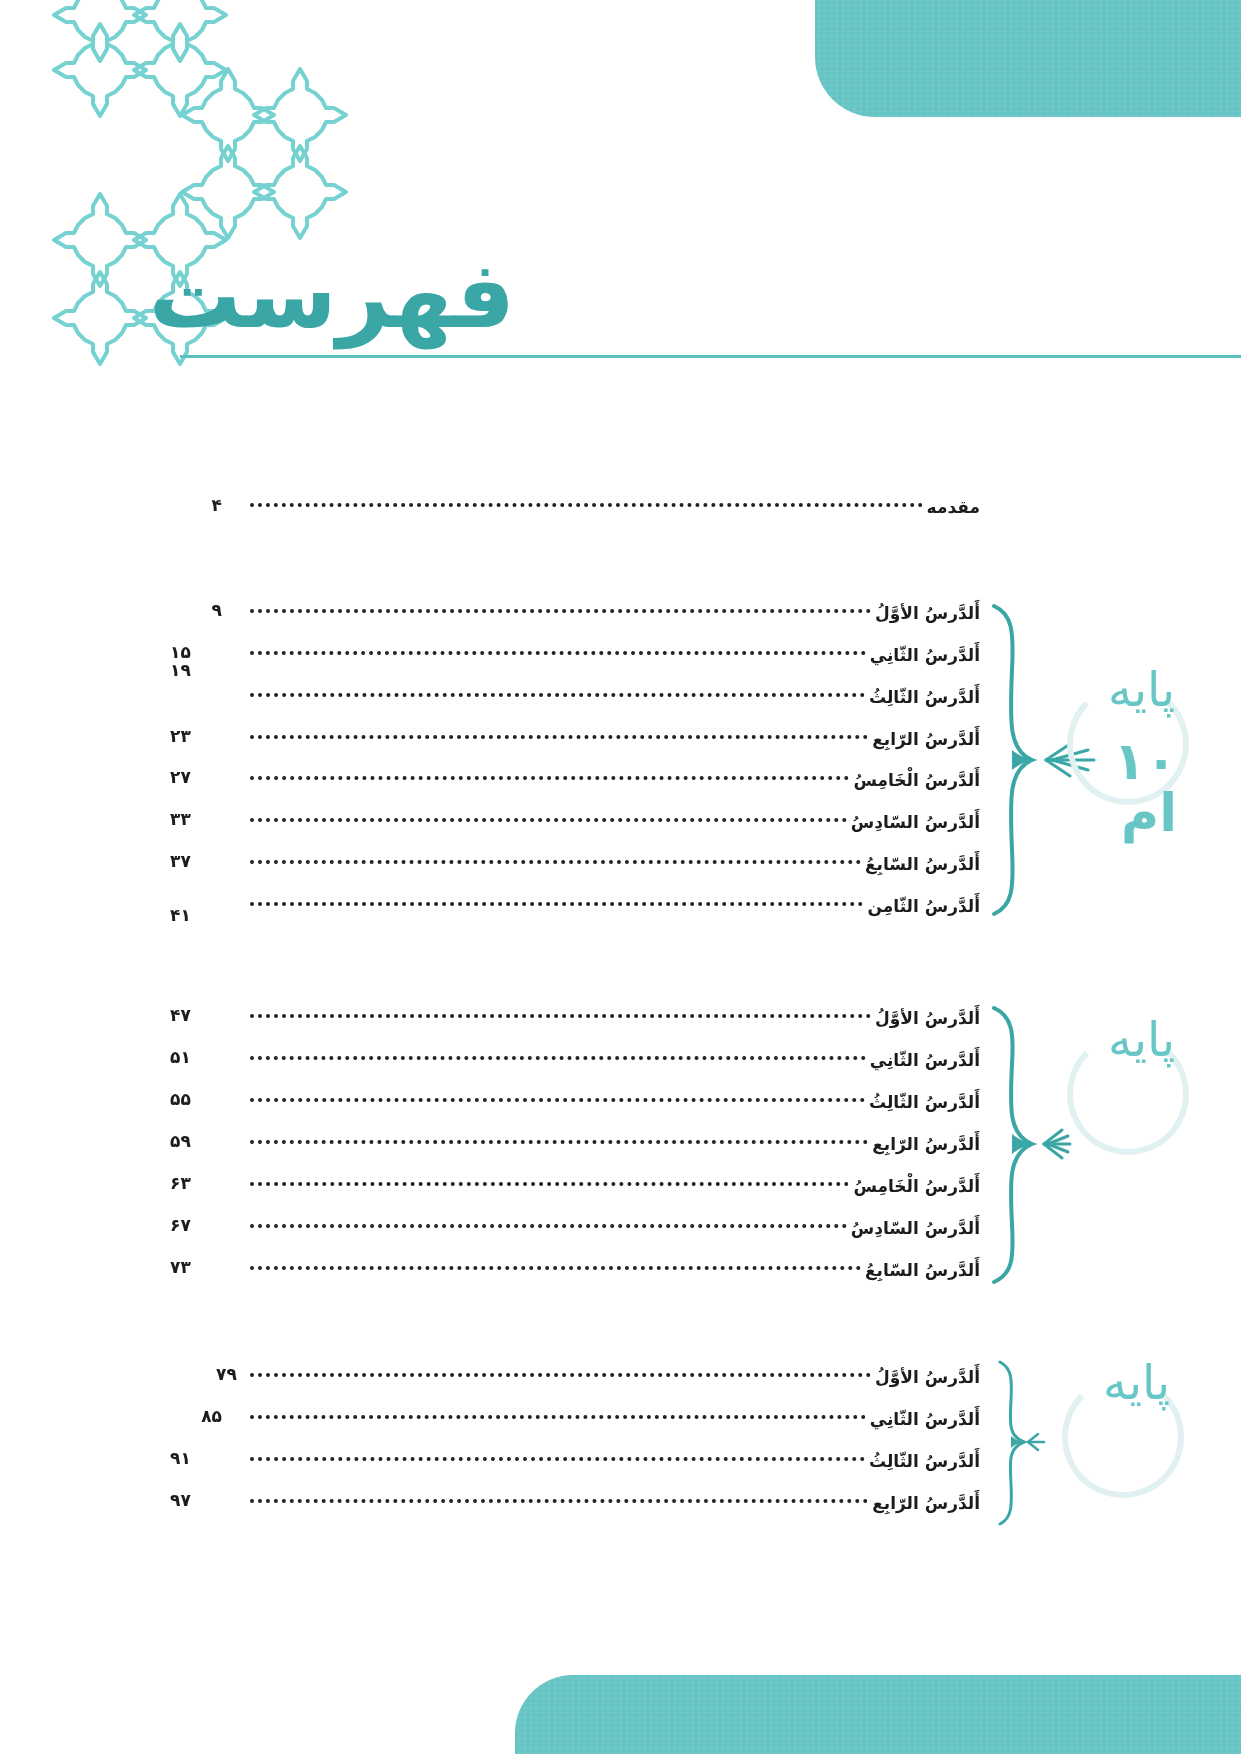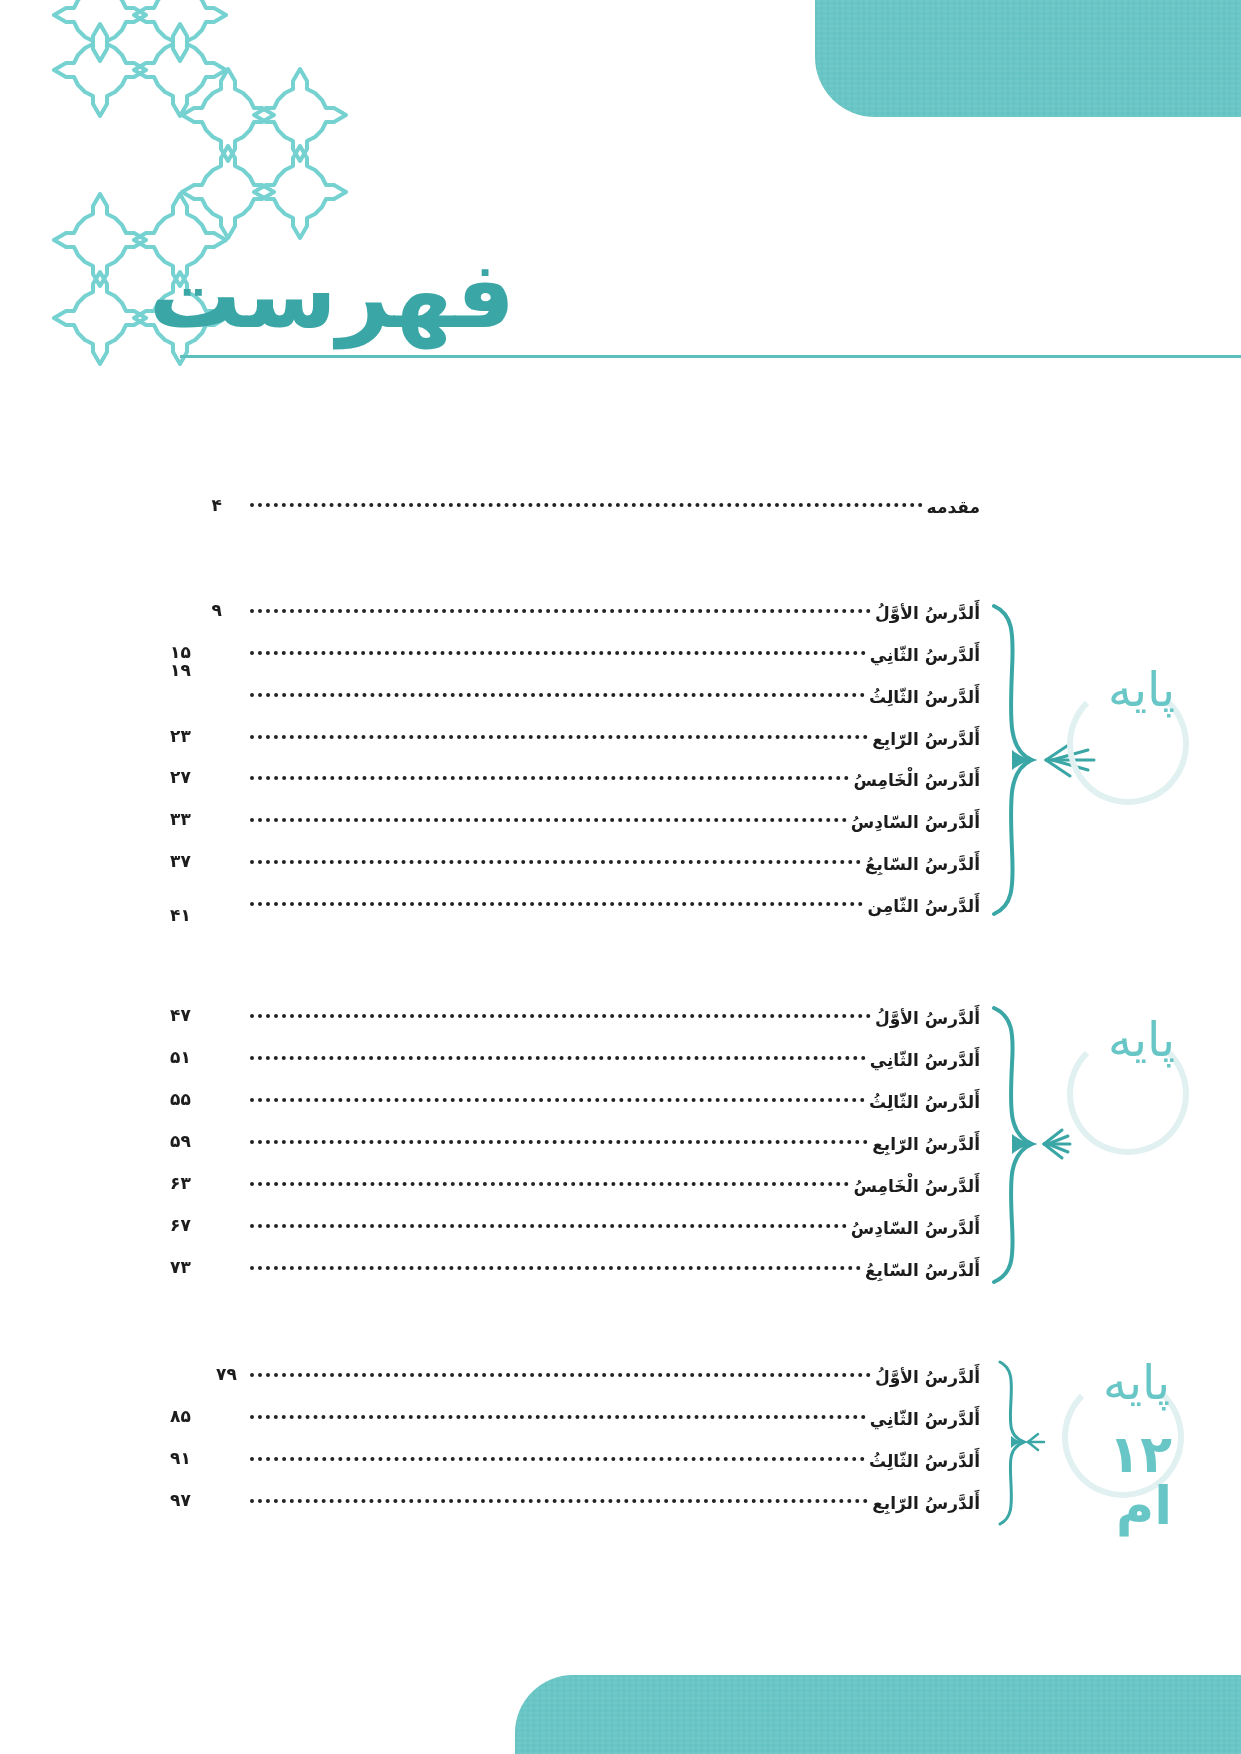--- a/index.html
+++ b/index.html
@@ -115,20 +115,21 @@
       <line x1="56" y1="160" x2="80" y2="144"></line>
       <line x1="56" y1="160" x2="80" y2="176"></line>
       <line x1="62" y1="160" x2="98" y2="150"></line>
       <line x1="62" y1="160" x2="98" y2="170"></line>
     </g>
   </svg>
 
   <div class="badge" style="left:1045px;top:665px;">
     <div class="ring"></div>
     <div class="w1">پایه</div>
+    <div class="w2">۱۰ ام</div>
   </div>
 </div>
 
 <div>
   <div class="row" style="top:1003px;">
       <span class="label">أَلدَّرسُ الأوَّلُ</span>
       <span class="dots"></span>
     </div>
   <div class="pnum" style="top:1005px;">۴۷</div>
 
@@ -190,21 +191,21 @@
   <div class="row" style="top:1362px;">
       <span class="label">أَلدَّرسُ الأوَّلُ</span>
       <span class="dots"></span>
     </div>
   <div class="pnum" style="top:1364px;margin-left:46px;">۷۹</div>
 
   <div class="row" style="top:1404px;">
       <span class="label">أَلدَّرسُ الثّانِي</span>
       <span class="dots"></span>
     </div>
-  <div class="pnum" style="top:1406px;">۸۵</div>
+  <div class="pnum" style="top:1406px;text-align:right;">۸۵</div>
 
   <div class="row" style="top:1446px;">
       <span class="label">أَلدَّرسُ الثّالِثُ</span>
       <span class="dots"></span>
     </div>
   <div class="pnum" style="top:1448px;">۹۱</div>
 
   <div class="row" style="top:1488px;">
       <span class="label">أَلدَّرسُ الرّابِع</span>
       <span class="dots"></span>
@@ -217,15 +218,14 @@
     <g stroke="#3aa6a6" stroke-width="2.5" stroke-linecap="round">
       <line x1="32" y1="84" x2="48" y2="84"></line>
       <line x1="32" y1="84" x2="42" y2="76"></line>
       <line x1="32" y1="84" x2="42" y2="92"></line>
     </g>
   </svg>
 
   <div class="badge" style="left:1040px;top:1358px;">
     <div class="ring"></div>
     <div class="w1">پایه</div>
-    <div class="w2">۱۲ ام</div>
   </div>
 </div>
 
 </body></html>

